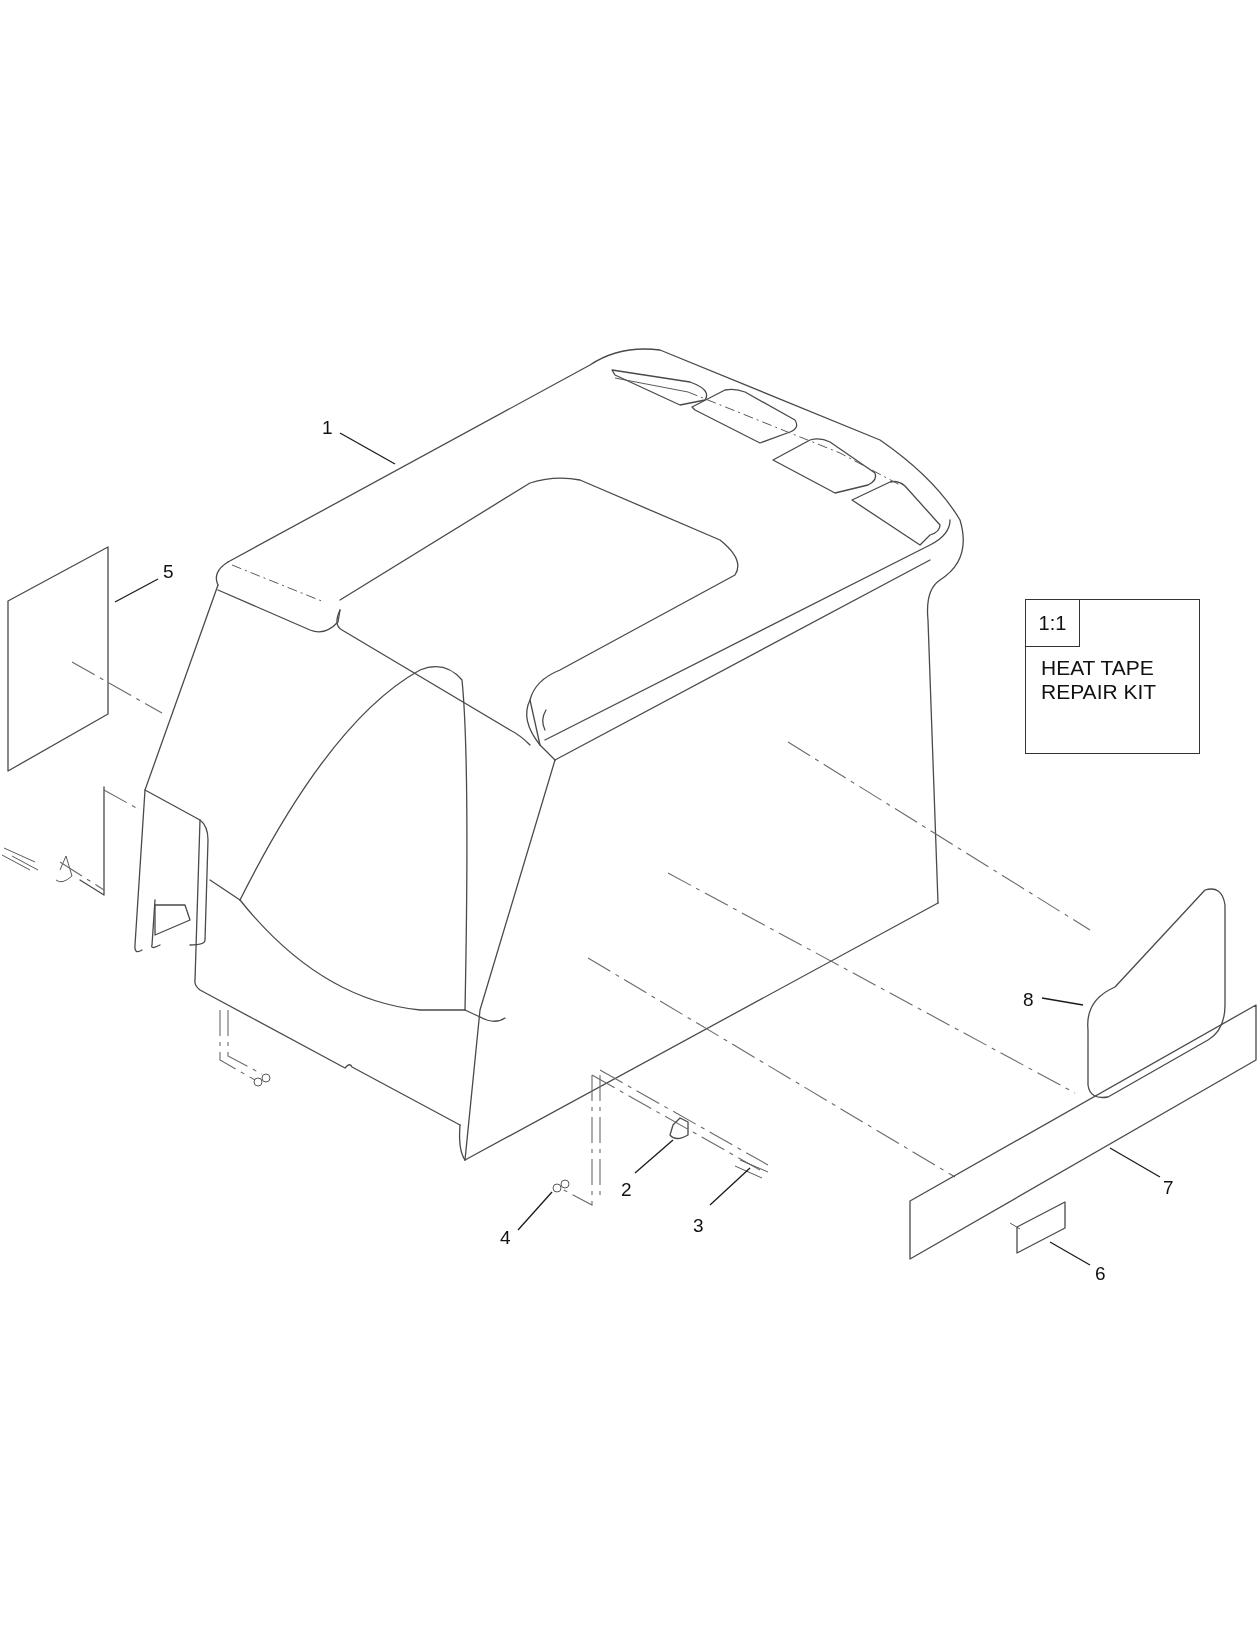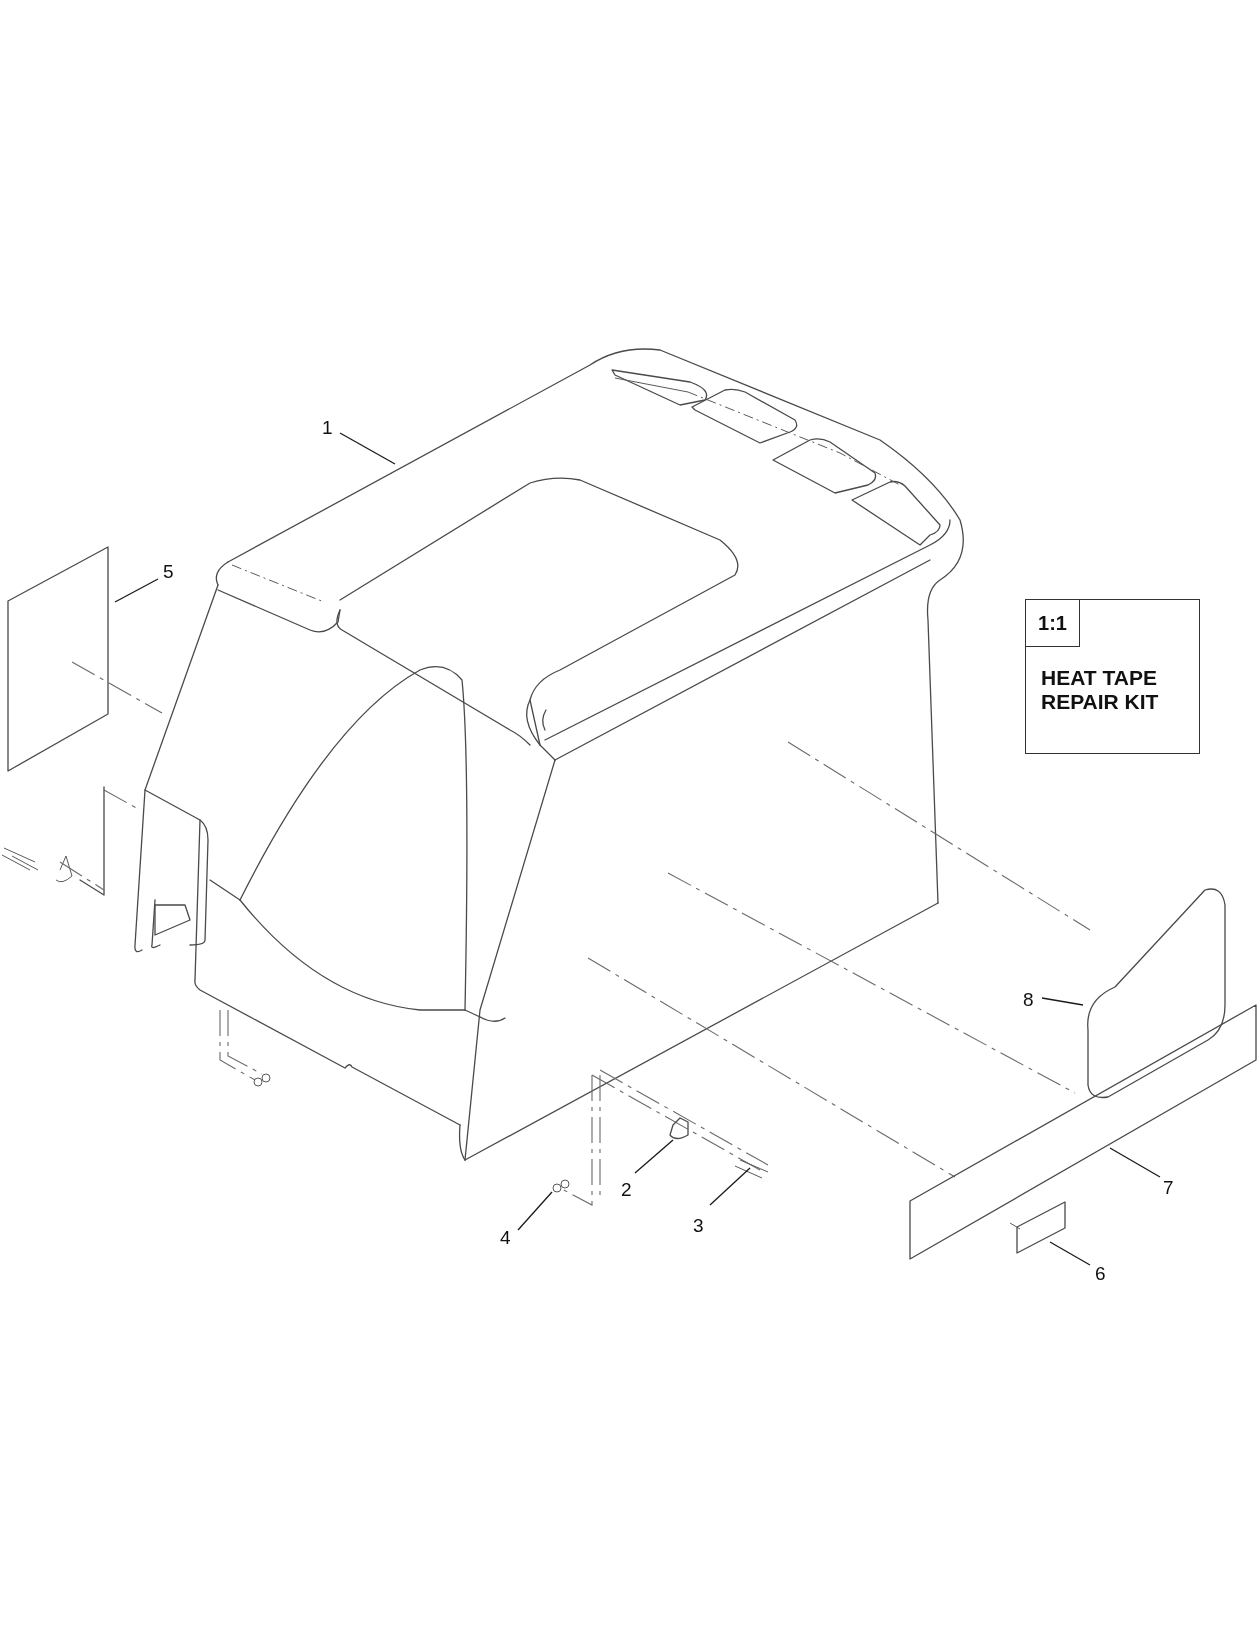--- a/index.html
+++ b/index.html
@@ -3,23 +3,23 @@
   <meta charset="utf-8">
   <style>
     html, body { margin: 0; padding: 0; background: #ffffff; }
     body { width: 1258px; height: 1640px; position: relative; overflow: hidden; font-family: "Liberation Sans", sans-serif; }
     #drawing { position: absolute; left: 0; top: 0; width: 1258px; height: 1640px; }
     .ln { fill: none; stroke: #4a4a4a; stroke-width: 1.3; stroke-linecap: round; stroke-linejoin: round; }
     .ln-thin { fill: none; stroke: #5a5a5a; stroke-width: 1; }
     .center { fill: none; stroke: #6a6a6a; stroke-width: 1.1; stroke-dasharray: 26 6 4 6; }
     .leader { fill: none; stroke: #1a1a1a; stroke-width: 1.3; }
     .callout { position: absolute; font-size: 19px; color: #111; line-height: 1; }
-    #kit-box { position: absolute; left: 1025px; top: 599px; width: 175px; height: 155px; border: 1.5px solid #333; box-sizing: border-box; font-weight: bold; }
+    #kit-box { position: absolute; left: 1025px; top: 599px; width: 175px; height: 155px; border: 1.5px solid #333; box-sizing: border-box; }
     #kit-scale { position: absolute; left: 0; top: 0; width: 54px; height: 47px; border-right: 1.5px solid #333; border-bottom: 1.5px solid #333; box-sizing: border-box; font-size: 20px; display: flex; align-items: center; justify-content: center; color: #111; }
-    #kit-title { position: absolute; left: 15px; top: 66px; font-size: 21px; line-height: 24px; color: #111; white-space: pre-line; }
+    #kit-title { position: absolute; left: 15px; top: 56px; font-size: 21px; line-height: 24px; color: #111; white-space: pre-line; }
   </style>
 </head>
 <body>
 
 <svg id="drawing" viewBox="0 0 1258 1640" xmlns="http://www.w3.org/2000/svg">
 
   <g>
 
     <path class="ln" d="M228 562 L590 365 Q620 345 660 350 L880 440 Q935 478 960 520 Q972 560 940 580 Q925 590 928 620 L938 903"></path>
 

